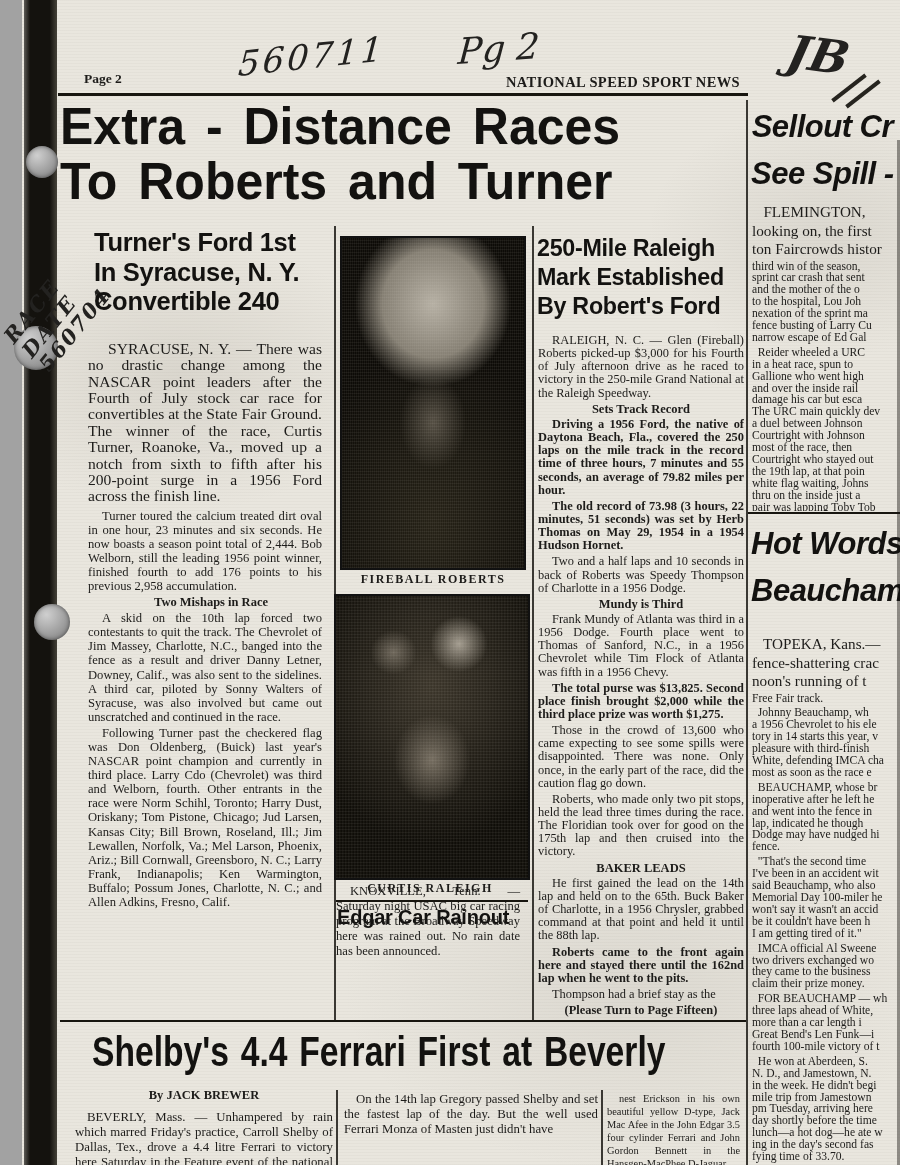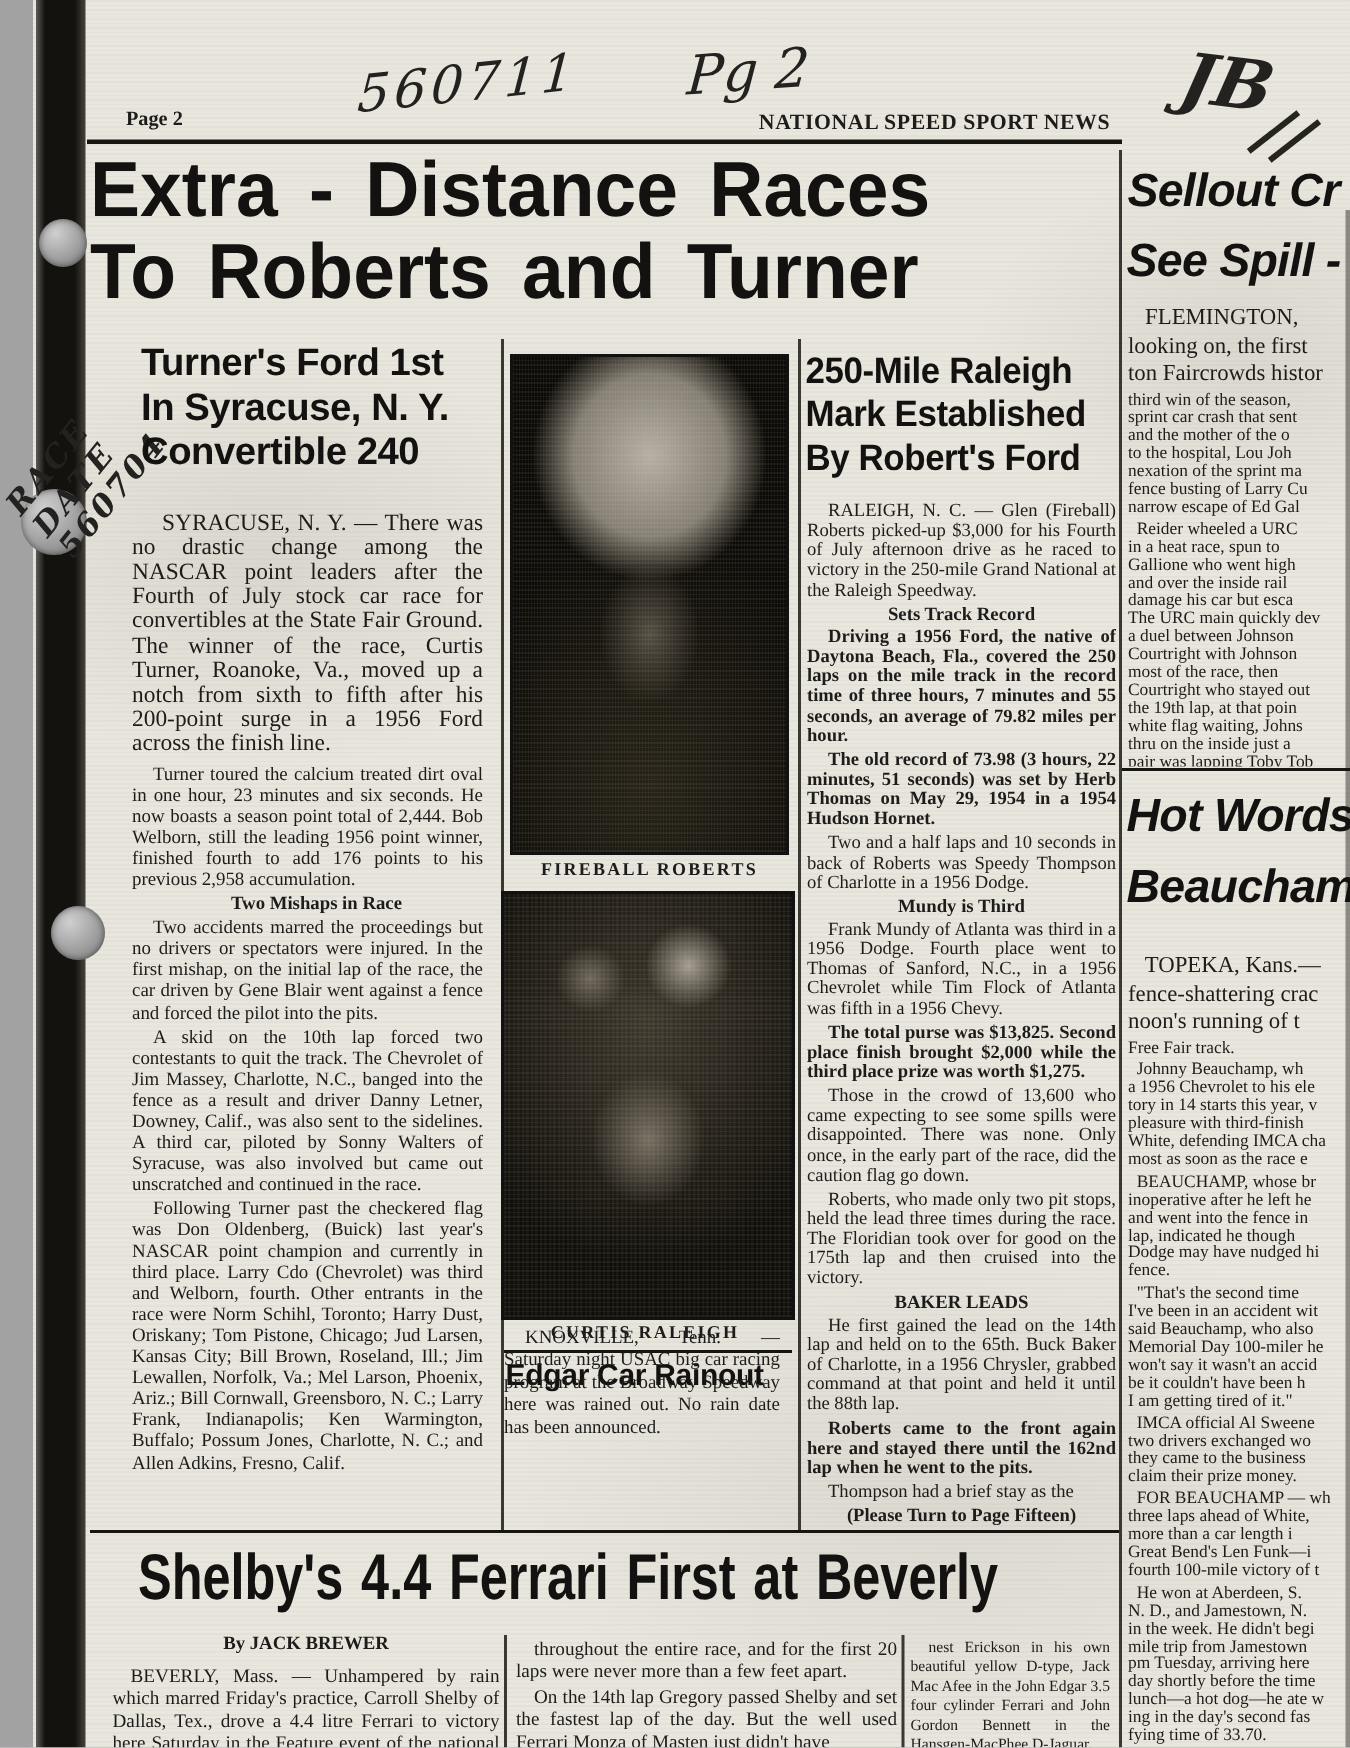--- a/index.html
+++ b/index.html
@@ -136,21 +136,20 @@
   <div class="vline" style="left:532px;top:226px;height:796px;"></div>
   <div class="vline" style="left:746px;top:100px;height:1065px;"></div>
 
   <div class="hl turner-hl">Turner's Ford 1st
 In Syracuse, N. Y.
 Convertible 240</div>
   <div class="col turner-body">
     <p class="leadpara">SYRACUSE, N. Y. — There was no drastic change among the NASCAR point leaders after the Fourth of July stock car race for convertibles at the State Fair Ground. The winner of the race, Curtis Turner, Roanoke, Va., moved up a notch from sixth to fifth after his 200-point surge in a 1956 Ford across the finish line.</p>
     <p>Turner toured the calcium treated dirt oval in one hour, 23 minutes and six seconds. He now boasts a season point total of 2,444. Bob Welborn, still the leading 1956 point winner, finished fourth to add 176 points to his previous 2,958 accumulation.</p>
     <div class="subhead">Two Mishaps in Race</div>
-    <p>Two accidents marred the proceedings but no drivers or spectators were injured. In the first mishap, on the initial lap of the race, the car driven by Gene Blair went against a fence and forced the pilot into the pits.</p>
     <p>A skid on the 10th lap forced two contestants to quit the track. The Chevrolet of Jim Massey, Charlotte, N.C., banged into the fence as a result and driver Danny Letner, Downey, Calif., was also sent to the sidelines. A third car, piloted by Sonny Walters of Syracuse, was also involved but came out unscratched and continued in the race.</p>
     <p>Following Turner past the checkered flag was Don Oldenberg, (Buick) last year's NASCAR point champion and currently in third place. Larry Cdo (Chevrolet) was third and Welborn, fourth. Other entrants in the race were Norm Schihl, Toronto; Harry Dust, Oriskany; Tom Pistone, Chicago; Jud Larsen, Kansas City; Bill Brown, Roseland, Ill.; Jim Lewallen, Norfolk, Va.; Mel Larson, Phoenix, Ariz.; Bill Cornwall, Greensboro, N. C.; Larry Frank, Indianapolis; Ken Warmington, Buffalo; Possum Jones, Charlotte, N. C.; and Allen Adkins, Fresno, Calif.</p>
   </div>
 
   <div class="photo photo1"></div>
   <div class="caption cap1">FIREBALL ROBERTS</div>
   <div class="photo photo2"></div>
   <div class="caption cap2">CURTIS RALEIGH</div>
 
   <div class="hline" style="left:336px;top:900px;width:192px;height:2px;"></div>
@@ -259,21 +258,20 @@
   </div>
 
   <div class="hline" style="left:60px;top:1020px;width:686px;height:2px;"></div>
   <div class="hl shelby-hl">Shelby's 4.4 Ferrari First at Beverly</div>
   <div class="byline">By JACK BREWER</div>
   <div class="bcol bcol1">
     <p>BEVERLY, Mass. — Unhampered by rain which marred Friday's practice, Carroll Shelby of Dallas, Tex., drove a 4.4 litre Ferrari to victory here Saturday in the Feature event of the national sports car racing pro-</p>
   </div>
   <div class="vline" style="left:336px;top:1090px;height:75px;"></div>
   <div class="bcol bcol2">
-    <p class="noindent">throughout the entire race, and for the first 20 laps were never more than a few feet apart.</p>
     <p>On the 14th lap Gregory passed Shelby and set the fastest lap of the day. But the well used Ferrari Monza of Masten just didn't have</p>
   </div>
   <div class="vline" style="left:601px;top:1090px;height:75px;"></div>
   <div class="bcol bcol3">
     <p class="noindent">nest Erickson in his own beautiful yellow D-type, Jack Mac Afee in the John Edgar 3.5 four cylinder Ferrari and John Gordon Bennett in the Hansgen-MacPhee D-Jaguar.</p>
 
   </div>
 </div>
 
 </body></html>

